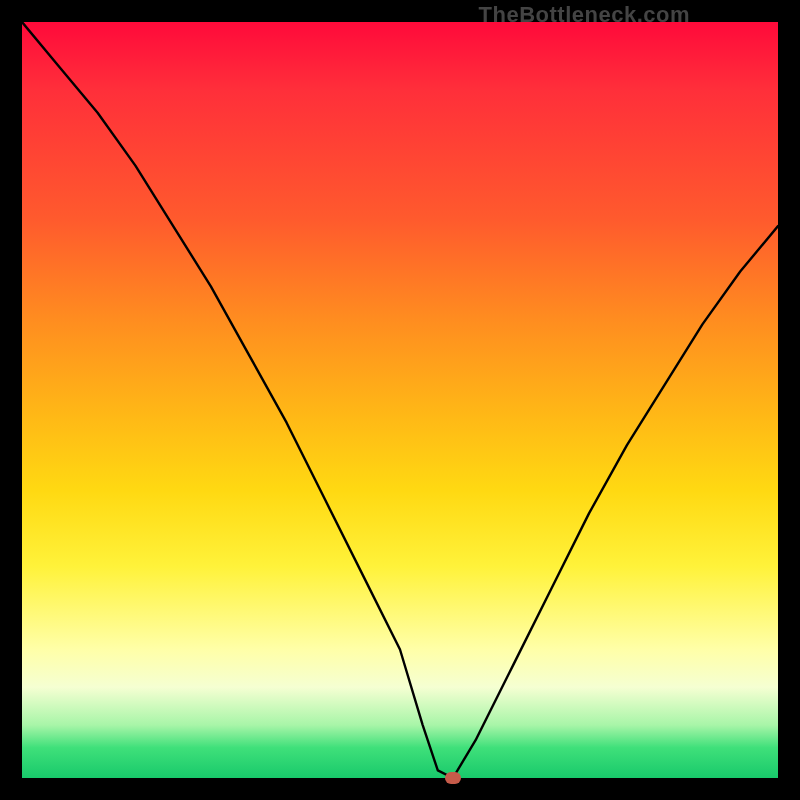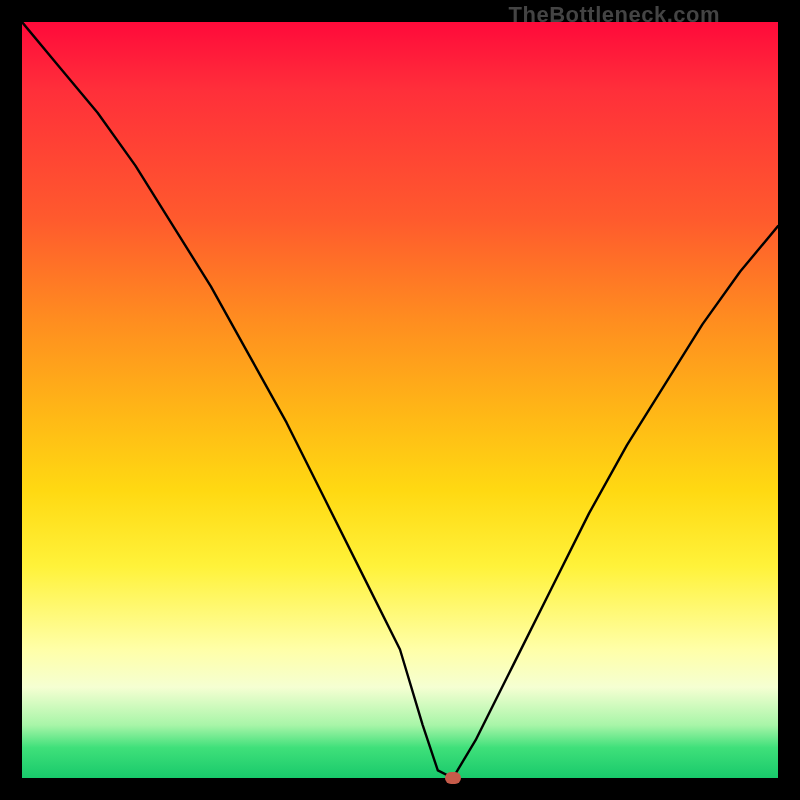--- a/index.html
+++ b/index.html
@@ -9,21 +9,20 @@
     height: 800px;
     background: #000;
     font-family: Arial, Helvetica, sans-serif;
     overflow: hidden;
   }
   .frame {
     position: relative;
     width: 700px;
     height: 800px;
     background: #000;
-    padding-left: 30px;
   }
   .watermark {
     position: absolute;
     top: 2px;
     right: 10px;
     color: #444;
     font-size: 22px;
     font-weight: bold;
     letter-spacing: 0.5px;
     z-index: 5;

